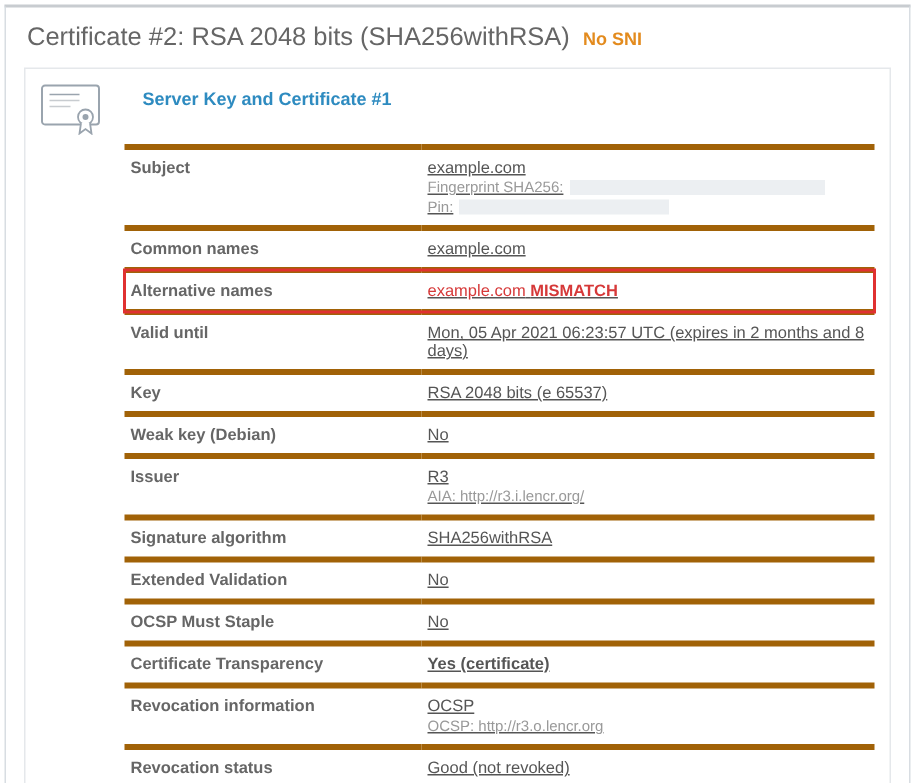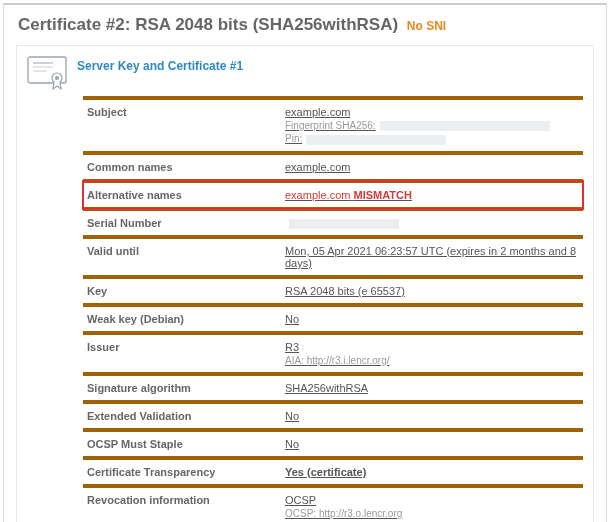--- a/index.html
+++ b/index.html
@@ -13,38 +13,38 @@
     border: 1px solid #d8dde2;
     border-top: 2px solid #c8ccd0;
     margin: 3px;
     background: #fff;
   }
   .header {
     padding: 10px 14px;
     font-size: 17px;
     color: #666;
   }
-  .header .title-main { font-weight: bold; }
+  .header .title-main { font-weight: normal; }
   .header .no-sni {
     color: #e38b1e;
     font-weight: bold;
     font-size: 12px;
     margin-left: 4px;
     text-align: right;
   }
   .card {
     margin: 0 12px 8px;
     border: 1px solid #e5e8eb;
     background: #fff;
     padding: 10px 10px 6px;
   }
   .card-head {
     display: flex;
     align-items: flex-start;
-    gap: 10px;
+    gap: 28px;
     padding-bottom: 6px;
   }
   .cert-icon svg { display:block; }
   .card-title {
     color: #2e8bc0;
     font-size: 12px;
     font-weight: bold;
     padding-top: 3px;
   }
   table.kv {
@@ -119,24 +119,20 @@
         <td class="v">example.com</td>
       </tr>
       <tr class="highlight-red">
         <td class="k red-plain">Alternative names</td>
         <td class="v">
           <span class="red-plain">example.com</span>
           <span class="red-text">MISMATCH</span>
         </td>
       </tr>
       <tr>
-        <td class="k">Serial Number</td>
-        <td class="v"><span class="placeholder" style="width:110px"></span></td>
-      </tr>
-      <tr>
         <td class="k">Valid until</td>
         <td class="v">Mon, 05 Apr 2021 06:23:57 UTC (expires in 2 months and 8 days)</td>
       </tr>
       <tr>
         <td class="k">Key</td>
         <td class="v">RSA 2048 bits (e 65537)</td>
       </tr>
       <tr>
         <td class="k">Weak key (Debian)</td>
         <td class="v">No</td>

